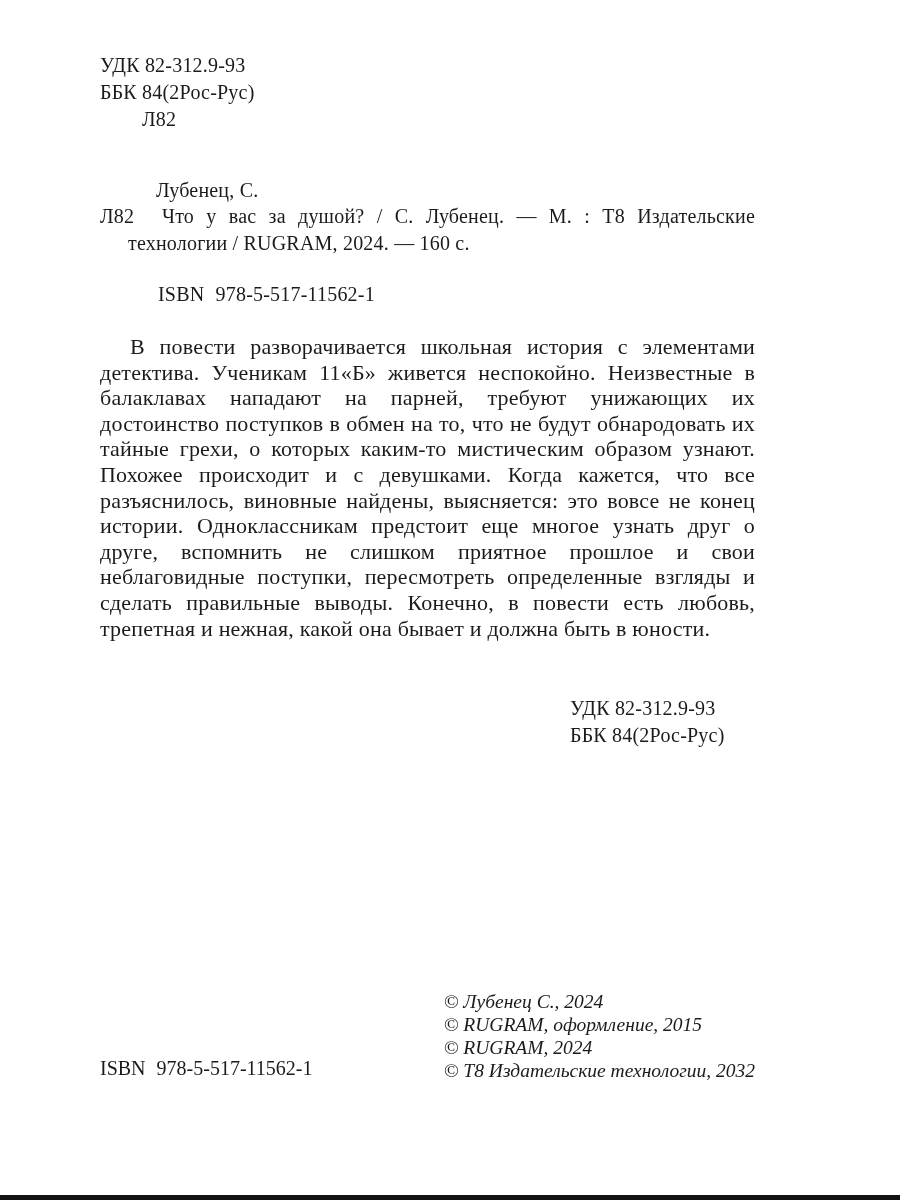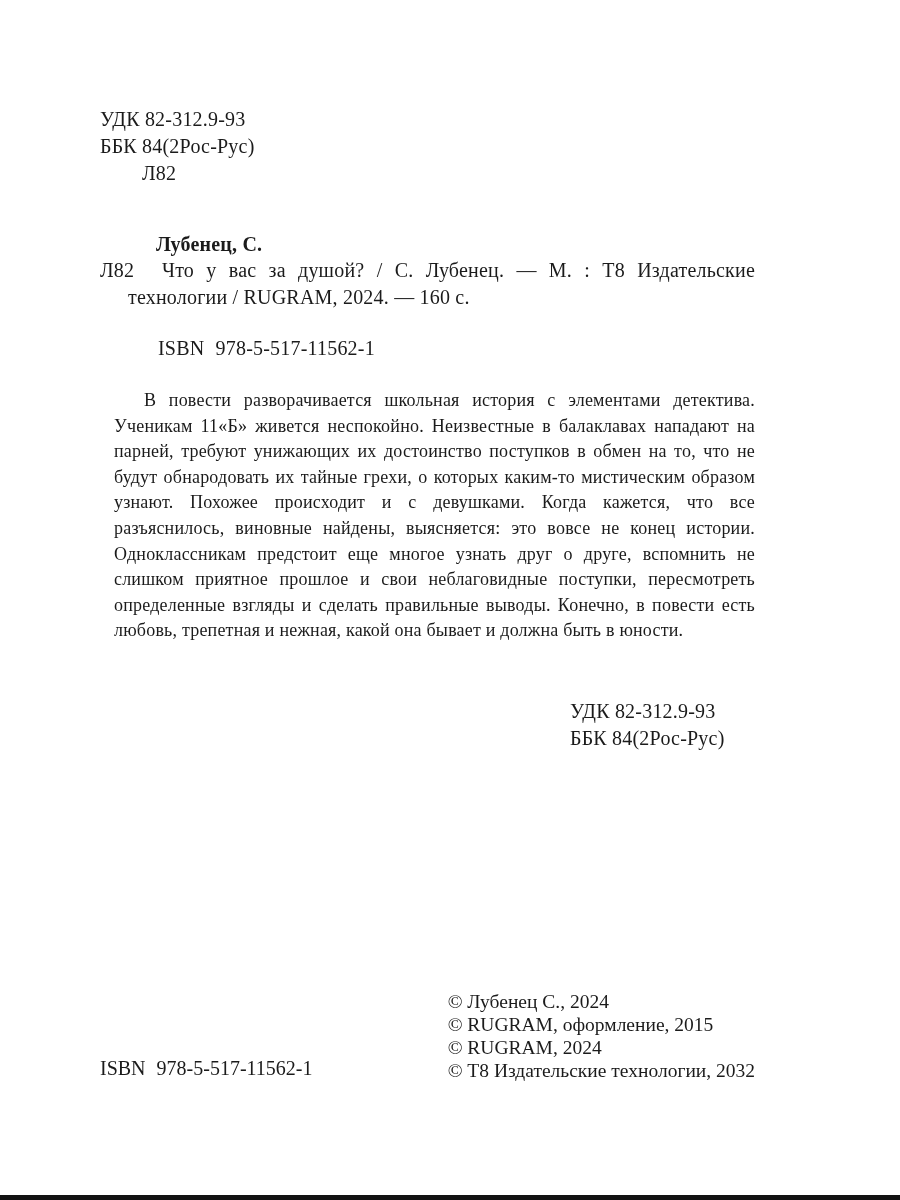--- a/index.html
+++ b/index.html
@@ -6,56 +6,55 @@
   html, body { background: #ffffff; }
   body {
     width: 900px; height: 1200px;
     font-family: "Liberation Serif", "DejaVu Serif", serif;
     color: #1b1b1b;
     position: relative;
     overflow: hidden;
   }
   .page {
     position: absolute; inset: 0;
-    padding: 106px 145px 0 100px;
+    padding: 52px 145px 0 100px;
     font-size: 20px;
     letter-spacing: 0.2px;
   }
   .top-codes { line-height: 27px; }
   .top-codes .code-line { white-space: nowrap; }
   .top-codes .author-sigla { margin-left: 42px; }
   .catalog-author {
     margin-top: 44px;
     margin-left: 56px;
-    font-weight: bold;
+    font-weight: normal;
     line-height: 26px;
   }
   .catalog-body {
     padding-left: 28px;
     line-height: 27px;
     text-align: justify;
   }
   .catalog-code {
     display: inline-block;
     margin-left: -28px;
     width: 62px;
   }
   .isbn-line {
     margin-top: 24px;
     margin-left: 58px;
     word-spacing: 6px;
     line-height: 26px;
   }
   .annotation {
     margin-top: 27px;
-    font-size: 18px;
+    font-size: 22px;
     line-height: 25.6px;
     text-align: justify;
     text-indent: 30px;
-    margin-left: 14px;
   }
   .codes-block {
     margin-top: 54px;
     margin-left: 470px;
     line-height: 27px;
   }
   .bottom-section {
     position: absolute;
     left: 100px; right: 145px; top: 990px;
     display: flex;
@@ -65,21 +64,21 @@
   .isbn-bottom {
     font-size: 20px;
     word-spacing: 6px;
     margin-bottom: 2px;
     white-space: nowrap;
   }
   .copyrights {
     margin-left: auto;
     line-height: 23px;
   }
-  .copyright-line { white-space: nowrap; }
+  .copyright-line { white-space: nowrap; font-style: italic; }
   .page-bottom-edge {
     position: absolute;
     left: 0; right: 0; bottom: 0;
     height: 5px;
     background: #121212;
   }
 </style>
 </head>
 <body>
 

